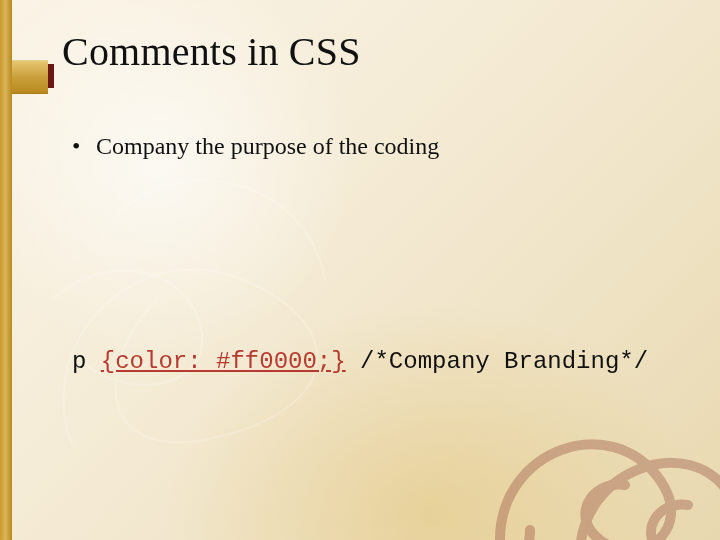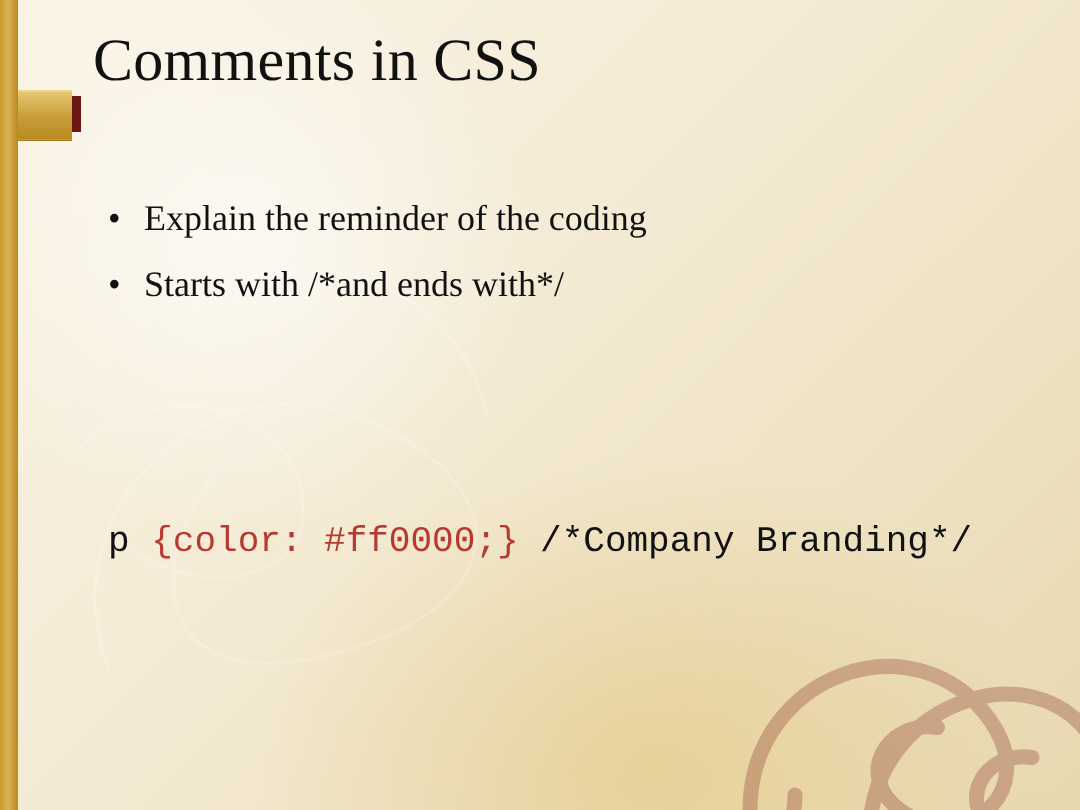--- a/index.html
+++ b/index.html
@@ -42,21 +42,21 @@
     top: 64px;
     height: 24px;
     left: 48px;
     width: 6px;
     background: #6b1714;
     border: none;
   }
   .title {
     position: absolute;
     left: 62px;
-    top: 16px;
+    top: 28px;
     font-size: 40px;
     color: #111;
     letter-spacing: 0.2px;
   }
   .bullets {
     position: absolute;
     left: 72px;
     top: 132px;
     width: 600px;
     color: #111;
@@ -85,21 +85,21 @@
   .code-line {
     position: absolute;
     left: 72px;
     top: 348px;
     font-family: "Courier New", Courier, monospace;
     font-size: 24px;
     color: #111;
     white-space: pre;
   }
   .code-line .sel   { color: #111; }
-  .code-line .brace { color: #b63a2f; }
+  .code-line .brace { color: #b63a2f; text-decoration: underline; }
   .code-line .cmt   { color: #111; }
   
   .swirl {
     position: absolute;
     right: -40px;
     bottom: -50px;
     width: 300px;
     height: 260px;
     pointer-events: none;
     opacity: 0.28;
@@ -130,22 +130,21 @@
         <path d="M100 120 C 160 60, 280 80, 300 180"></path>
         <path d="M40 200 C 80 160, 160 160, 180 220 S 120 300, 70 260"></path>
       </g>
     </svg>
   </div>
 
   <div class="title">Comments in CSS</div>
 
   <div class="bullets">
     <ul>
-      <li><span>Explain the reminder of the coding</span></li>
-      <li><span>Starts with /*and  ends with*/</span></li>
+      <li><span>Company the purpose of the coding</span></li>
     </ul>
   </div>
 
   <div class="code-line"><span class="sel">p </span><span class="brace">{color: #ff0000;}</span><span class="cmt"> /*Company Branding*/</span></div>
 
   <div class="swirl">
     <svg viewBox="0 0 300 260">
       <g fill="none" stroke="#7a1f1a" stroke-width="10" stroke-linecap="round">
         <path d="M40 210 C 40 120, 150 80, 200 150 C 235 200, 180 240, 140 210 C 110 188, 130 150, 165 155"></path>
         <path d="M120 225 C 120 140, 230 100, 270 165 C 300 215, 245 250, 205 225 C 176 206, 196 170, 228 175"></path>

